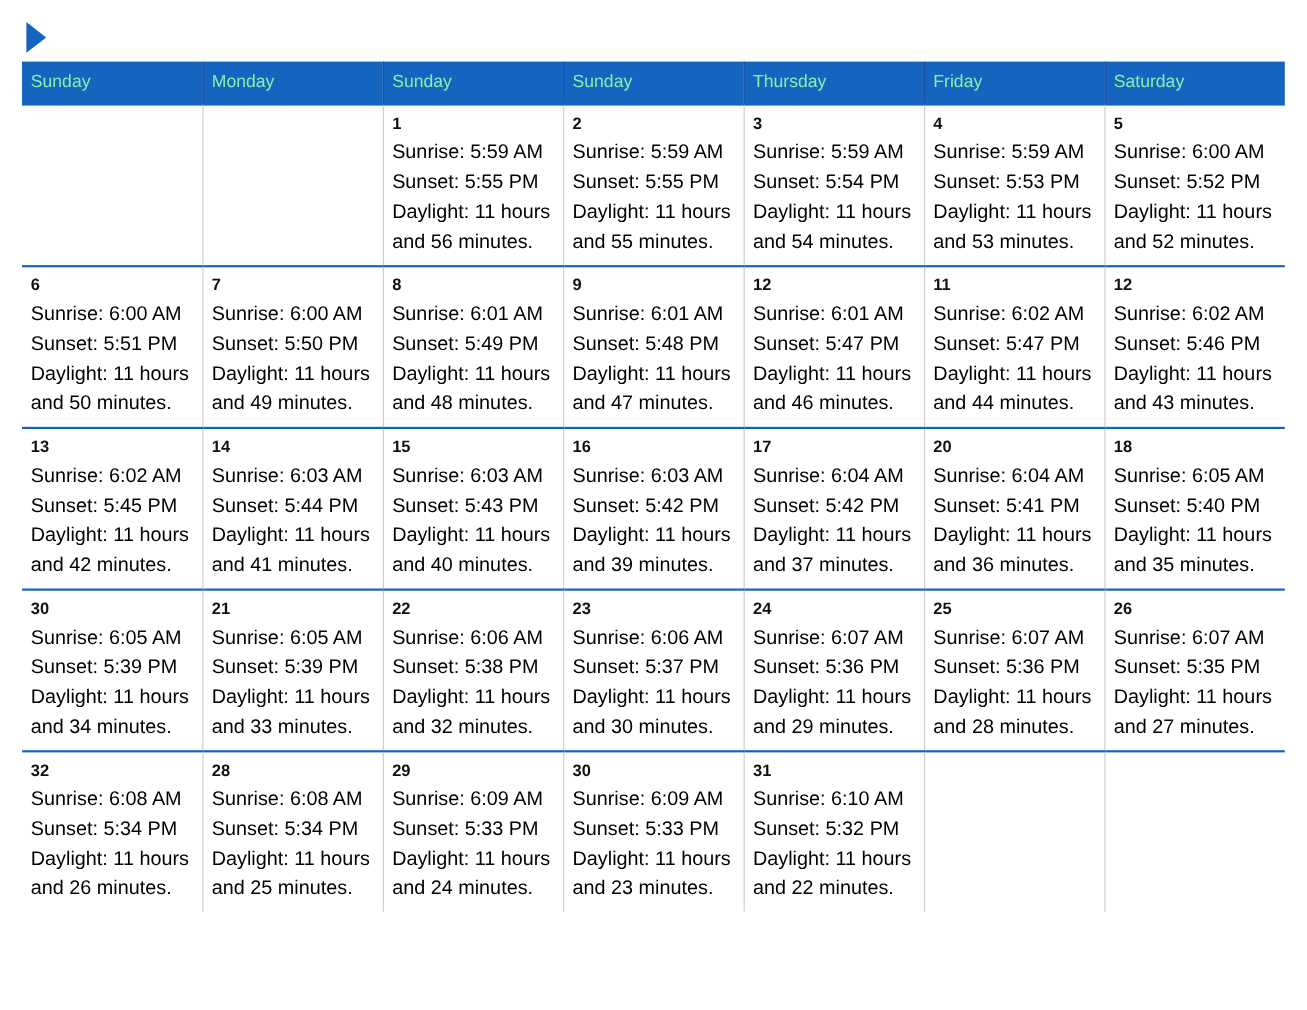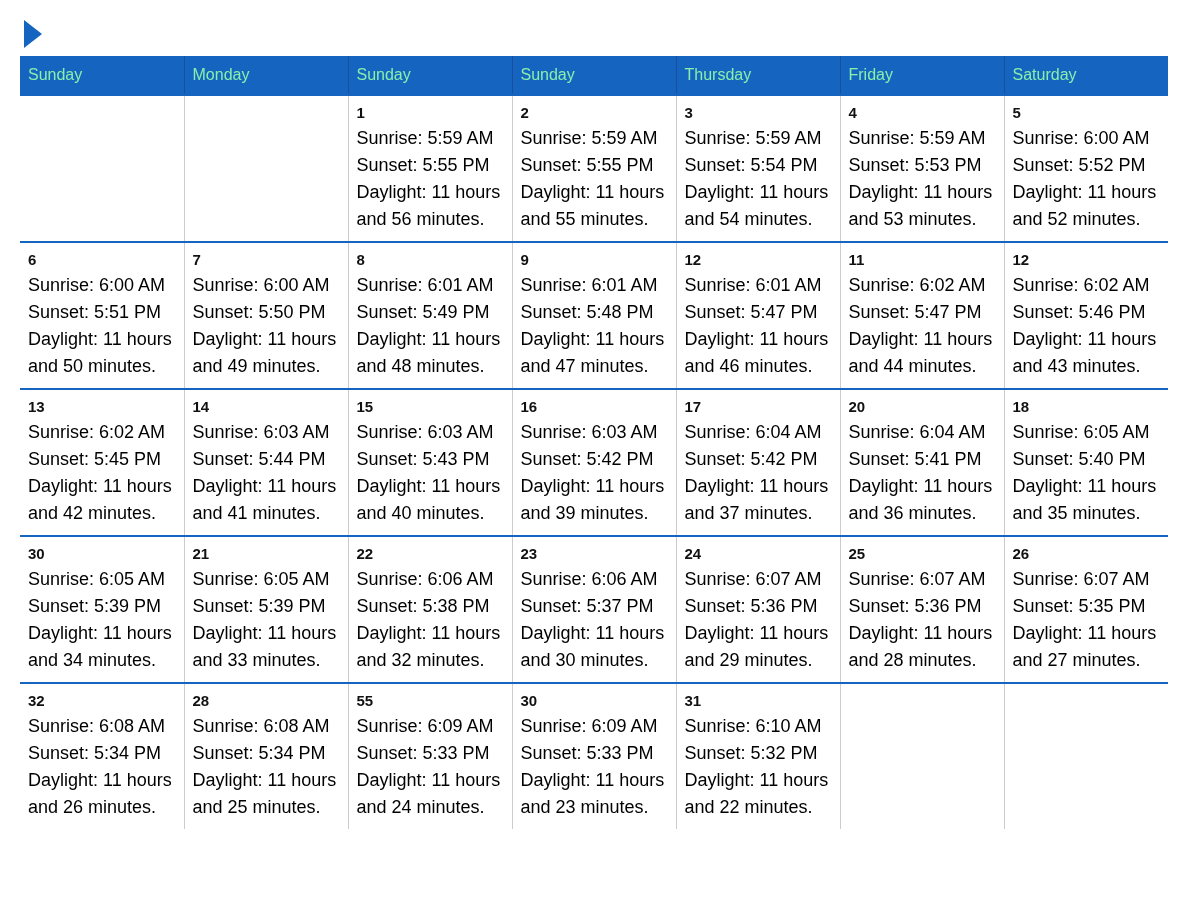--- a/index.html
+++ b/index.html
@@ -237,21 +237,21 @@
       <tr>
         <td>
           <div class="day-number">32</div>
           <div class="day-info">Sunrise: 6:08 AM<br>Sunset: 5:34 PM<br>Daylight: 11 hours<br>and 26 minutes.</div>
         </td>
         <td>
           <div class="day-number">28</div>
           <div class="day-info">Sunrise: 6:08 AM<br>Sunset: 5:34 PM<br>Daylight: 11 hours<br>and 25 minutes.</div>
         </td>
         <td>
-          <div class="day-number">55</div>
+          <div class="day-number">29</div>
           <div class="day-info">Sunrise: 6:09 AM<br>Sunset: 5:33 PM<br>Daylight: 11 hours<br>and 24 minutes.</div>
         </td>
         <td>
           <div class="day-number">30</div>
           <div class="day-info">Sunrise: 6:09 AM<br>Sunset: 5:33 PM<br>Daylight: 11 hours<br>and 23 minutes.</div>
         </td>
         <td>
           <div class="day-number">31</div>
           <div class="day-info">Sunrise: 6:10 AM<br>Sunset: 5:32 PM<br>Daylight: 11 hours<br>and 22 minutes.</div>
         </td>

